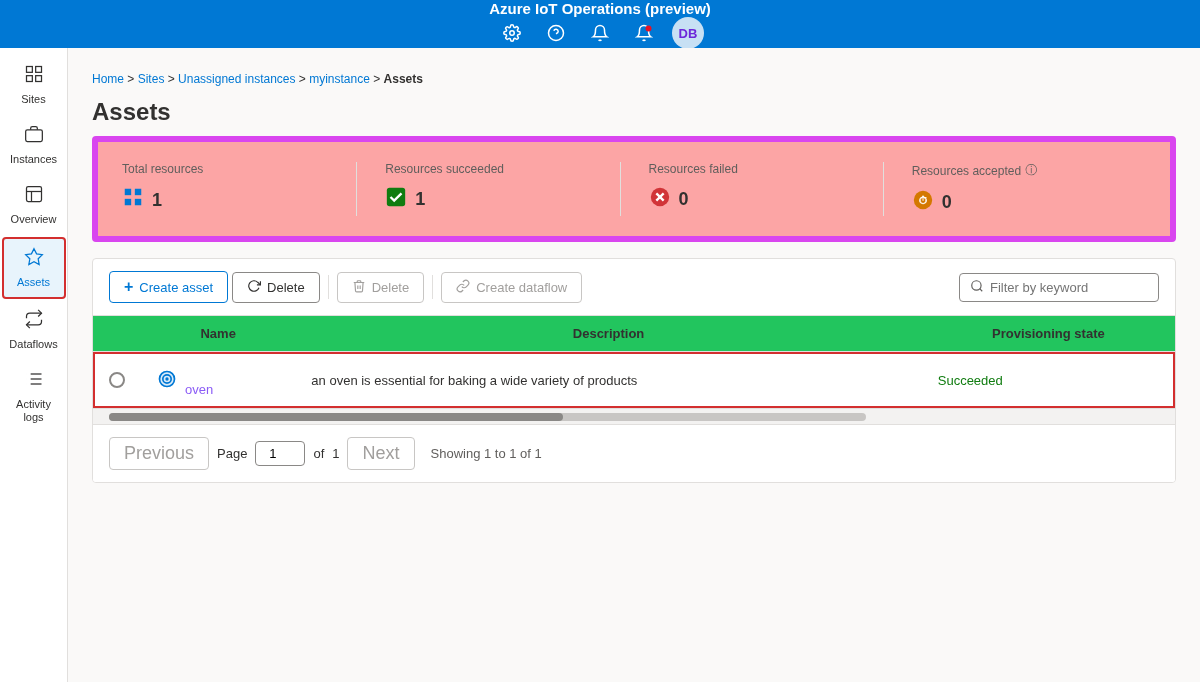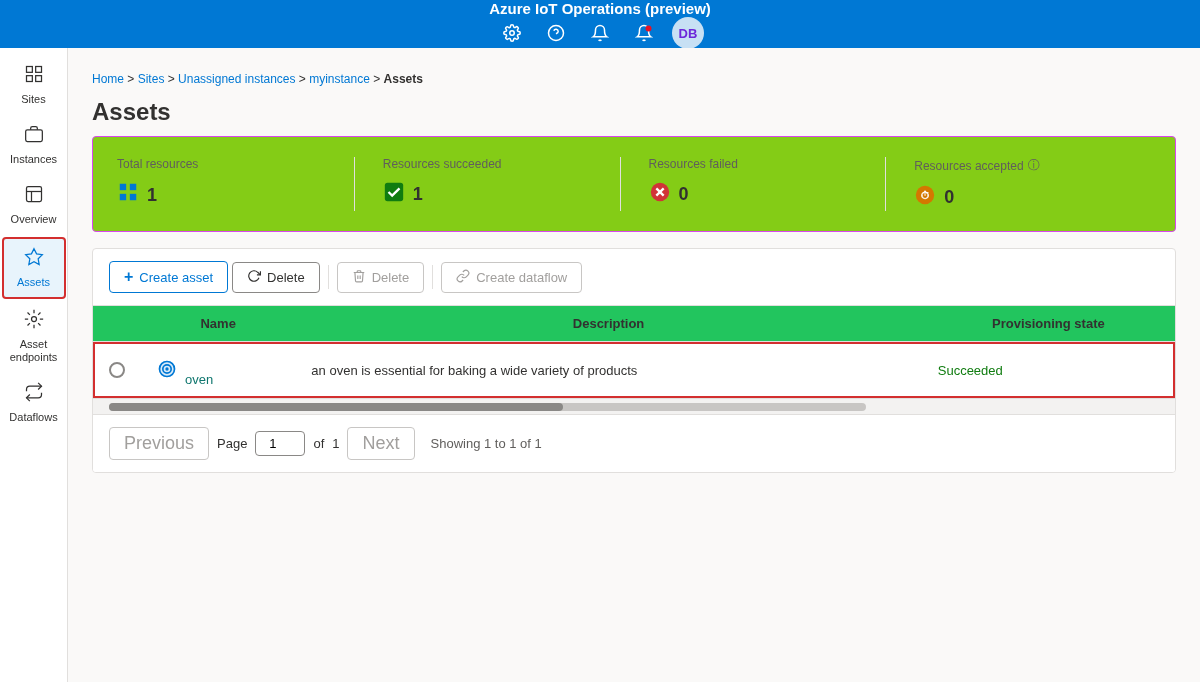--- a/index.html
+++ b/index.html
@@ -67,22 +67,22 @@
     
     .page-title { font-size: 24px; font-weight: 600; color: #323130; margin-bottom: 10px; }
 
     
     .page-desc { font-size: 13px; color: #605e5c; margin-bottom: 16px; line-height: 1.5; }
     .page-desc .learn-more { color: #0078d4; cursor: pointer; text-decoration: none; }
     .external-icon { font-size: 10px; vertical-align: super; }
 
     
     .stats-card {
-      background: #84cc16;
-      border: 1px solid #d946ef;
+      background: #fca5a5;
+      border: 6px solid #d946ef;
       border-radius: 4px;
       padding: 20px 24px;
       display: flex;
       gap: 8px;
       margin-bottom: 16px;
     }
     .stat-item {
       flex: 1;
       padding: 0 20px;
       border-right: 1px solid #e1dfdd;
@@ -280,43 +280,47 @@
 
     <div class="sidebar-item active" style="border: 2px solid #d32f2f;">
       <span class="si-icon">
         <svg width="20" height="20" viewBox="0 0 24 24" fill="none" stroke="#0078d4" stroke-width="1.5">
           <polygon points="12 2 15.09 8.26 22 9.27 17 14.14 18.18 21.02 12 17.77 5.82 21.02 7 14.14 2 9.27 8.91 8.26 12 2"></polygon>
         </svg>
       </span>
       <span class="si-label" style="color:#0078d4;">Assets</span>
     </div>
 
-    <div class="sidebar-item">
-      <span class="si-icon">
-        <svg width="20" height="20" viewBox="0 0 24 24" fill="none" stroke="#323130" stroke-width="1.5">
-          <circle cx="12" cy="12" r="3"></circle>
-            <path d="M12 1v4M12 19v4M4.22 4.22l2.83 2.83M16.95 16.95l2.83 2.83M1 12h4M19 12h4M4.22 19.78l2.83-2.83M16.95 7.05l2.83-2.83"></path>
-        </svg>
-      </span>
-      <span class="si-label">Asset endpoints</span>
-    </div>
 
     <div class="sidebar-item">
       <span class="si-icon">
         <svg width="20" height="20" viewBox="0 0 24 24" fill="none" stroke="#323130" stroke-width="1.5">
           <polyline points="17 1 21 5 17 9"></polyline>
             <path d="M3 11V9a4 4 0 0 1 4-4h14"></path>
             <polyline points="7 23 3 19 7 15"></polyline>
             <path d="M21 13v2a4 4 0 0 1-4 4H3"></path>
         </svg>
       </span>
       <span class="si-label">Dataflows</span>
     </div>
 
 
+    <div class="sidebar-item">
+      <span class="si-icon">
+        <svg width="20" height="20" viewBox="0 0 24 24" fill="none" stroke="#323130" stroke-width="1.5">
+          <line x1="8" y1="6" x2="21" y2="6"></line>
+            <line x1="8" y1="12" x2="21" y2="12"></line>
+            <line x1="8" y1="18" x2="21" y2="18"></line>
+            <line x1="3" y1="6" x2="3.01" y2="6"></line>
+            <line x1="3" y1="12" x2="3.01" y2="12"></line>
+            <line x1="3" y1="18" x2="3.01" y2="18"></line>
+        </svg>
+      </span>
+      <span class="si-label">Activity logs</span>
+    </div>
   </nav>
 
   <main class="main">
 
     <nav class="breadcrumb">
       <a href="#">Home</a>
       <span> &gt; </span>
       <a href="#">Sites</a>
       <span> &gt; </span>
       <a href="#">Unassigned instances</a>
@@ -422,20 +426,29 @@
         <button class="btn disabled">
           <span>
             <svg width="14" height="14" viewBox="0 0 24 24" fill="none" stroke="#a19f9d" stroke-width="2">
               <path d="M10 13a5 5 0 0 0 7.54.54l3-3a5 5 0 0 0-7.07-7.07l-1.72 1.71"></path>
                 <path d="M14 11a5 5 0 0 0-7.54-.54l-3 3a5 5 0 0 0 7.07 7.07l1.71-1.71"></path>
             </svg>
           </span>
           <span>Create dataflow</span>
         </button>
         <div class="toolbar-spacer"></div>
+        <div class="search-box">
+          <span>
+            <svg width="14" height="14" viewBox="0 0 24 24" fill="none" stroke="#605e5c" stroke-width="2">
+              <circle cx="11" cy="11" r="8"></circle>
+                <line x1="21" y1="21" x2="16.65" y2="16.65"></line>
+            </svg>
+          </span>
+          <input type="text" placeholder="Filter by keyword" style="">
+        </div>
       </div>
 
       <div class="table-container">
         <table>
           <thead>
             <tr>
               <th style="width:40px;"></th>
               <th>Name</th>
               <th>Description</th>
               <th>Provisioning state</th>
@@ -451,21 +464,21 @@
               <td>
                 <div style="display:flex; align-items:center; gap:8px;">
                   <span>
                     <svg width="20" height="20" viewBox="0 0 24 24">
                       <circle cx="12" cy="12" r="10" fill="#0078d4" opacity="0.15"></circle>
                       <path d="M12 2a10 10 0 1 0 10 10A10 10 0 0 0 12 2zm0 18a8 8 0 1 1 8-8 8 8 0 0 1-8 8z" fill="#0078d4"></path>
                       <path d="M12 6a6 6 0 1 0 6 6 6 6 0 0 0-6-6zm0 10a4 4 0 1 1 4-4 4 4 0 0 1-4 4z" fill="#0078d4"></path>
                       <circle cx="12" cy="12" r="2" fill="#0078d4"></circle>
                     </svg>
                   </span>
-                  <a href="#" style="color:#0f766e; text-decoration:none;margin-top:19px;">oven</a>
+                  <a href="#" style="color:#8b5cf6; text-decoration:none;margin-top:19px;">oven</a>
                 </div>
               </td>
               <td>an oven is essential for baking a wide variety of products</td>
               <td>
                 <span class="badge-succeeded">Succeeded</span>
               </td>
             </tr>
           </tbody>
         </table>
       </div>

